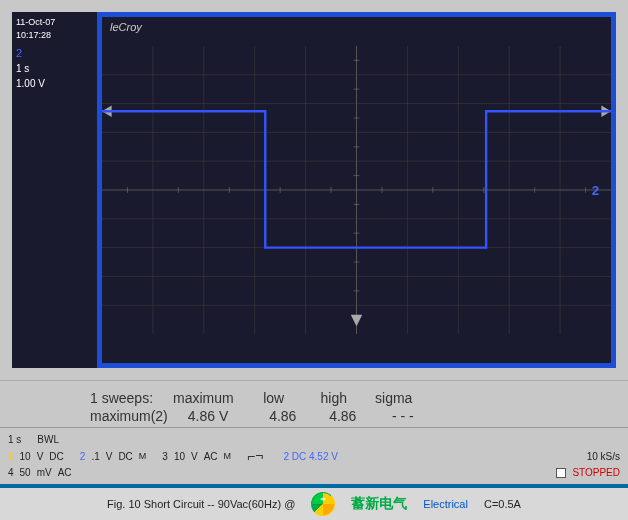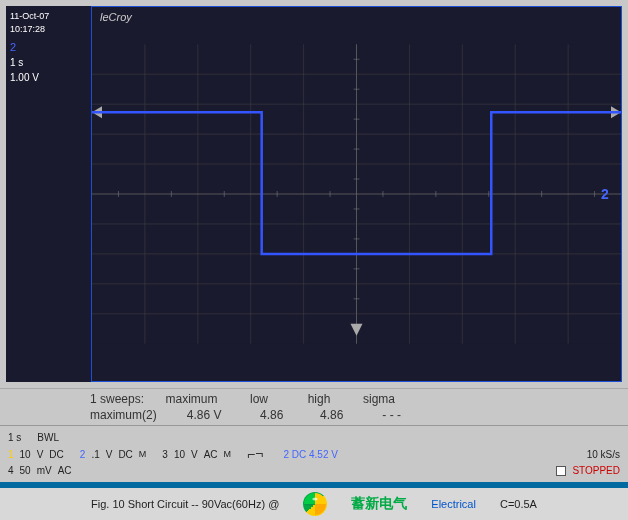--- a/index.html
+++ b/index.html
@@ -18,21 +18,21 @@
       background: #d0d0d0;
       display: flex;
       flex-direction: column;
     }
 
     
     .scope-area {
       display: flex;
       flex-direction: row;
       background: #c8c8c8;
-      padding: 6px;
+      padding: 12px;
       flex: 1;
     }
 
     
     .left-panel {
       width: 85px;
       background: #1a1a2e;
       color: white;
       font-size: 10px;
       padding: 4px;
@@ -57,21 +57,21 @@
       color: #ffffff;
       font-size: 10px;
       line-height: 1.5;
     }
 
     
     .scope-screen {
       flex: 1;
       background: #1a1a2e;
       position: relative;
-      border: 1px solid #1d4ed8;
+      border: 5px solid #1d4ed8;
     }
 
     .scope-brand {
       position: absolute;
       top: 4px;
       left: 8px;
       color: #cccccc;
       font-size: 11px;
       font-style: italic;
       z-index: 10;
@@ -82,22 +82,22 @@
       position: absolute;
       top: 0;
       left: 0;
       width: 100%;
       height: 100%;
     }
 
     
     .stats-area {
       background: #c8c8c8;
-      padding: 2px 8px 2px 90px;
-      font-size: 12px;
+      padding: 8px 8px 2px 90px;
+      font-size: 14px;
       color: #333;
       border-top: 1px solid #aaa;
     }
 
     .stats-row {
       display: flex;
       gap: 20px;
       align-items: center;
       padding: 1px 0;
     }
@@ -157,25 +157,25 @@
       line-height: 1;
     }
 
     
     .caption {
       background: #d8d8d8;
       padding: 4px 8px;
       text-align: center;
       font-size: 11px;
       color: #222;
-      border-top: 6px solid #0369a1;
+      border-top: 4px solid #0369a1;
       display: flex;
       align-items: center;
       justify-content: center;
-      gap: 24px;
+      gap: 16px;
     }
 
     .logo-circle {
       width: 24px;
       height: 24px;
       border-radius: 50%;
       background: linear-gradient(135deg, #00aa44 50%, #ffcc00 50%);
       display: inline-flex;
       align-items: center;
       justify-content: center;
@@ -282,21 +282,21 @@
   <div class="stats-area">
     <div class="stats-row">
       <span>1 sweeps:</span>
       <span style="min-width:55px; text-align:center">maximum</span>
       <span style="min-width:40px; text-align:center">low</span>
       <span style="min-width:40px; text-align:center">high</span>
       <span style="min-width:40px; text-align:center">sigma</span>
     </div>
     <div class="stats-row">
       <span>maximum(2)</span>
-      <span style="min-width:55px; text-align:center">4.86 V</span>
+      <span style="min-width:55px; text-align:left">4.86 V</span>
       <span style="min-width:40px; text-align:center">4.86</span>
       <span style="min-width:40px; text-align:center">4.86</span>
       <span style="min-width:40px; text-align:center">- - -</span>
     </div>
   </div>
 
   <div class="bottom-controls">
     <div class="controls-row1">
       <span>1 s</span>
       <span style="margin-left:4px">BWL</span>

